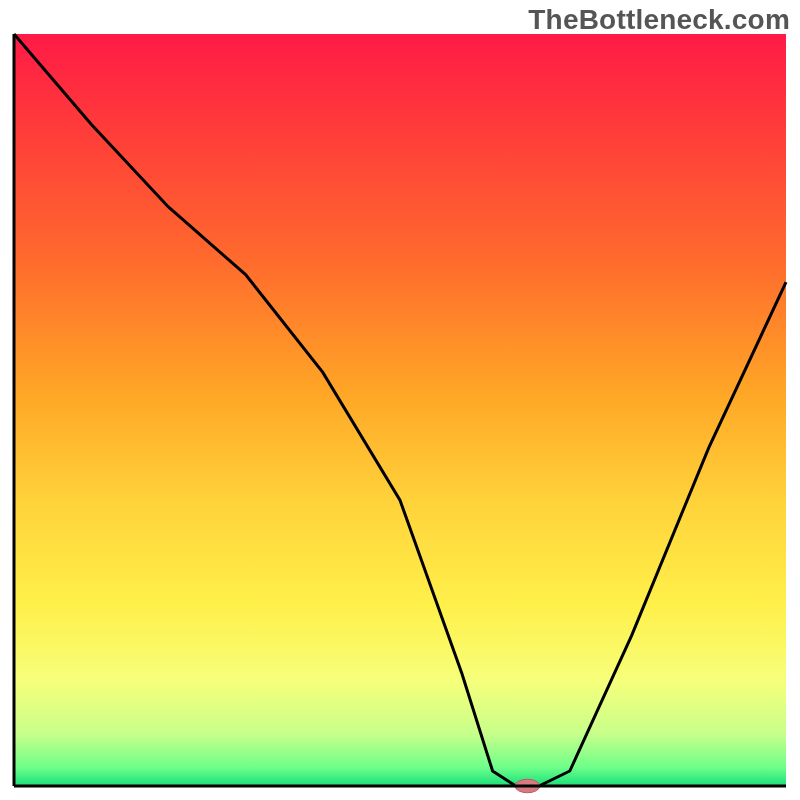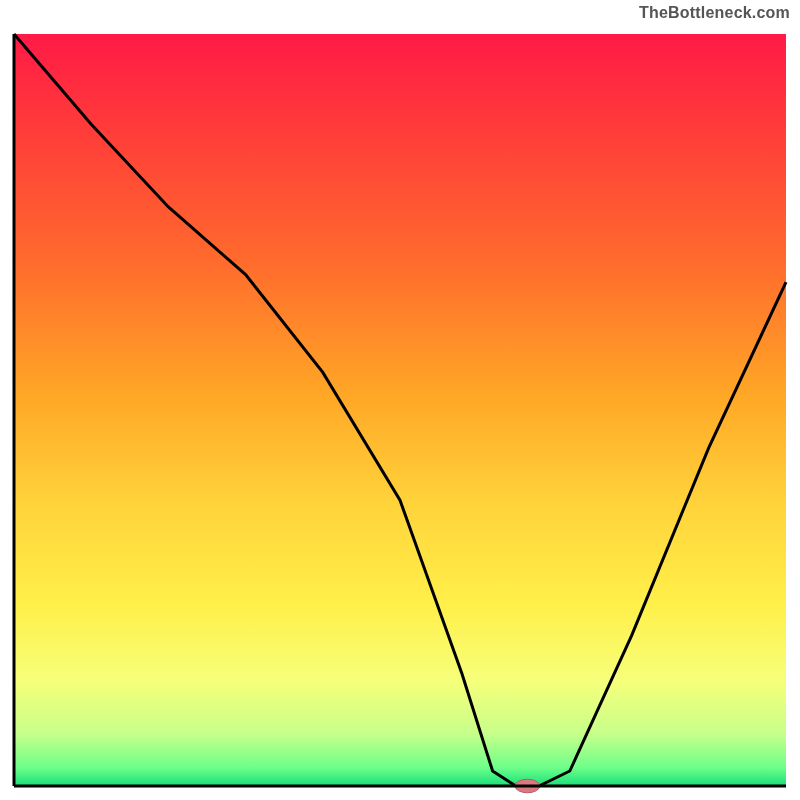--- a/index.html
+++ b/index.html
@@ -13,21 +13,21 @@
   }
   .stage {
     position: relative;
     width: 800px;
     height: 800px;
   }
   .watermark {
     position: absolute;
     top: 4px;
     right: 10px;
-    font-size: 16px;
+    font-size: 28px;
     font-weight: 600;
     color: #555;
     letter-spacing: 0.2px;
     user-select: none;
     z-index: 5;
   }
   svg.plot {
     position: absolute;
     left: 0;
     top: 0;

